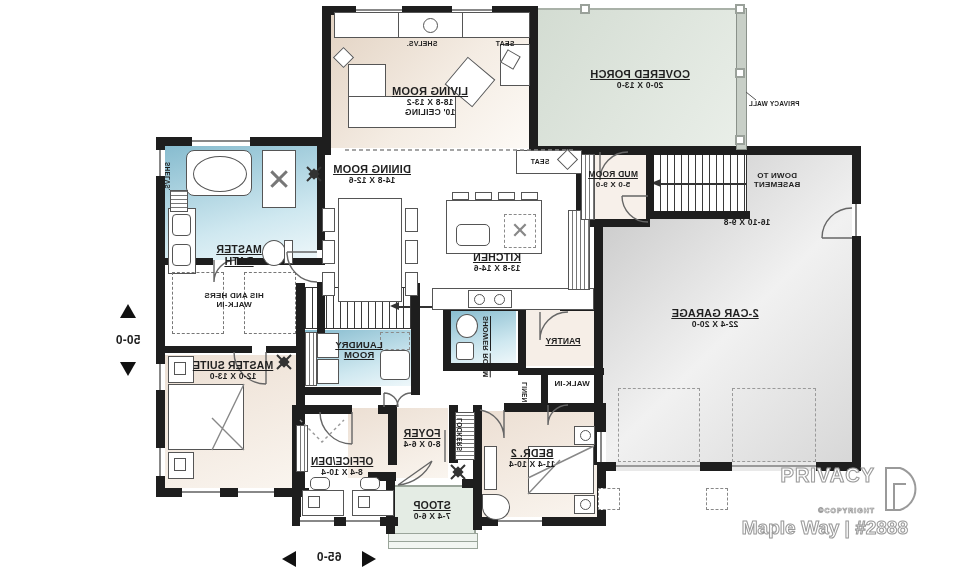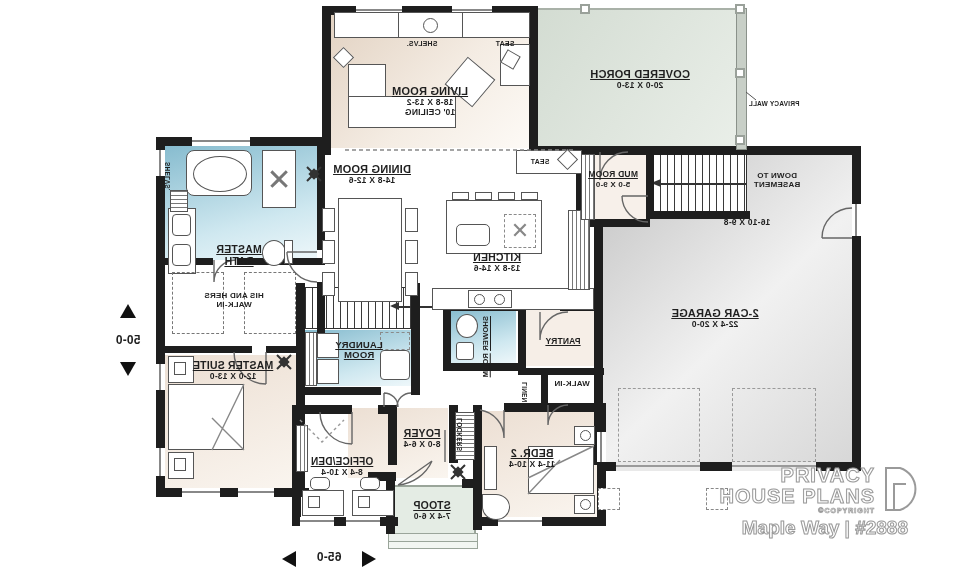--- a/index.html
+++ b/index.html
@@ -324,21 +324,20 @@
 
   <div class="tri" style="left:120px;top:304px;border-left:8px solid transparent;border-right:8px solid transparent;border-bottom:14px solid #111;"></div>
   <div class="lbl" style="left:104px;top:334px;width:48px;font-size:12px;">50-0</div>
   <div class="tri" style="left:120px;top:362px;border-left:8px solid transparent;border-right:8px solid transparent;border-top:14px solid #111;"></div>
 
   <div class="tri" style="left:282px;top:551px;border-top:8px solid transparent;border-bottom:8px solid transparent;border-right:14px solid #111;"></div>
   <div class="lbl" style="left:300px;top:551px;width:58px;font-size:12px;">65-0</div>
   <div class="tri" style="left:362px;top:551px;border-top:8px solid transparent;border-bottom:8px solid transparent;border-left:14px solid #111;"></div>
 
   <div class="brand" style="left:660px;top:464px;width:215px;font-size:20px;">PRIVACY</div>
-  <div class="brand" style="left:660px;top:485px;width:215px;font-size:20px;">HOUSE PLANS</div>
   <div class="brand" style="left:745px;top:507px;width:130px;font-size:7px;-webkit-text-stroke:0.6px #9a9a9a;">©COPYRIGHT</div>
   <div class="brand" style="left:640px;top:517px;width:268px;font-size:19px;letter-spacing:0;">Maple Way | #2888</div>
   <svg class="abs" width="46" height="50" style="left:880px;top:464px;" fill="#fff" stroke="#9a9a9a" stroke-width="2">
     <path d="M6,46 L6,4 L20,4 A22,22 0 0 1 20,46 Z"></path>
     <path d="M14,46 L14,20 L26,20" fill="none"></path>
   </svg>
 
 </div>
 
 </body></html>

